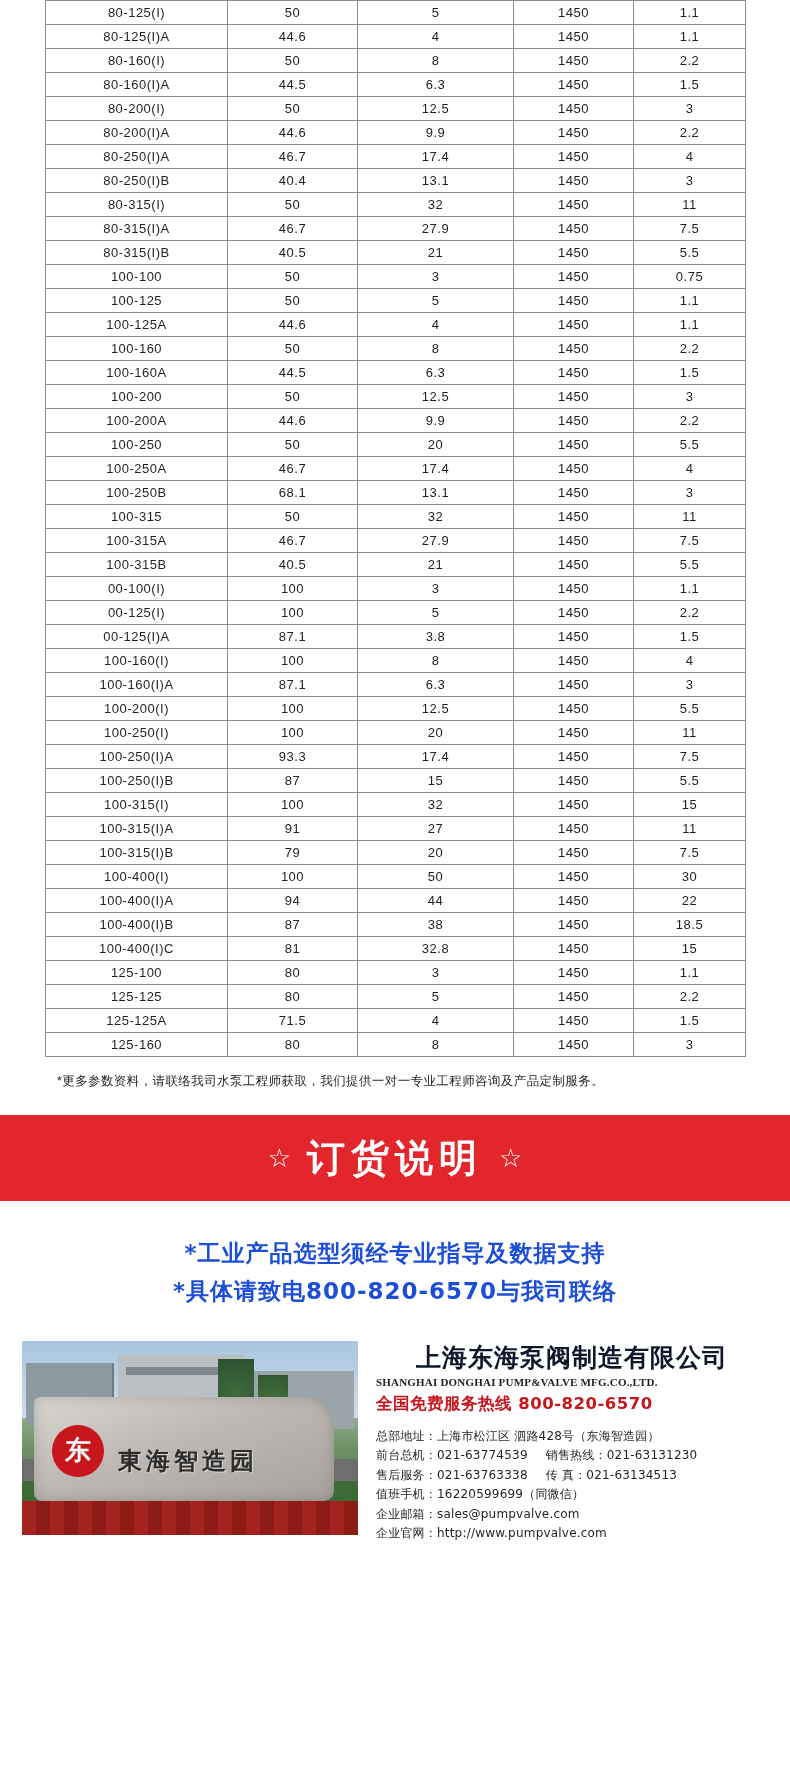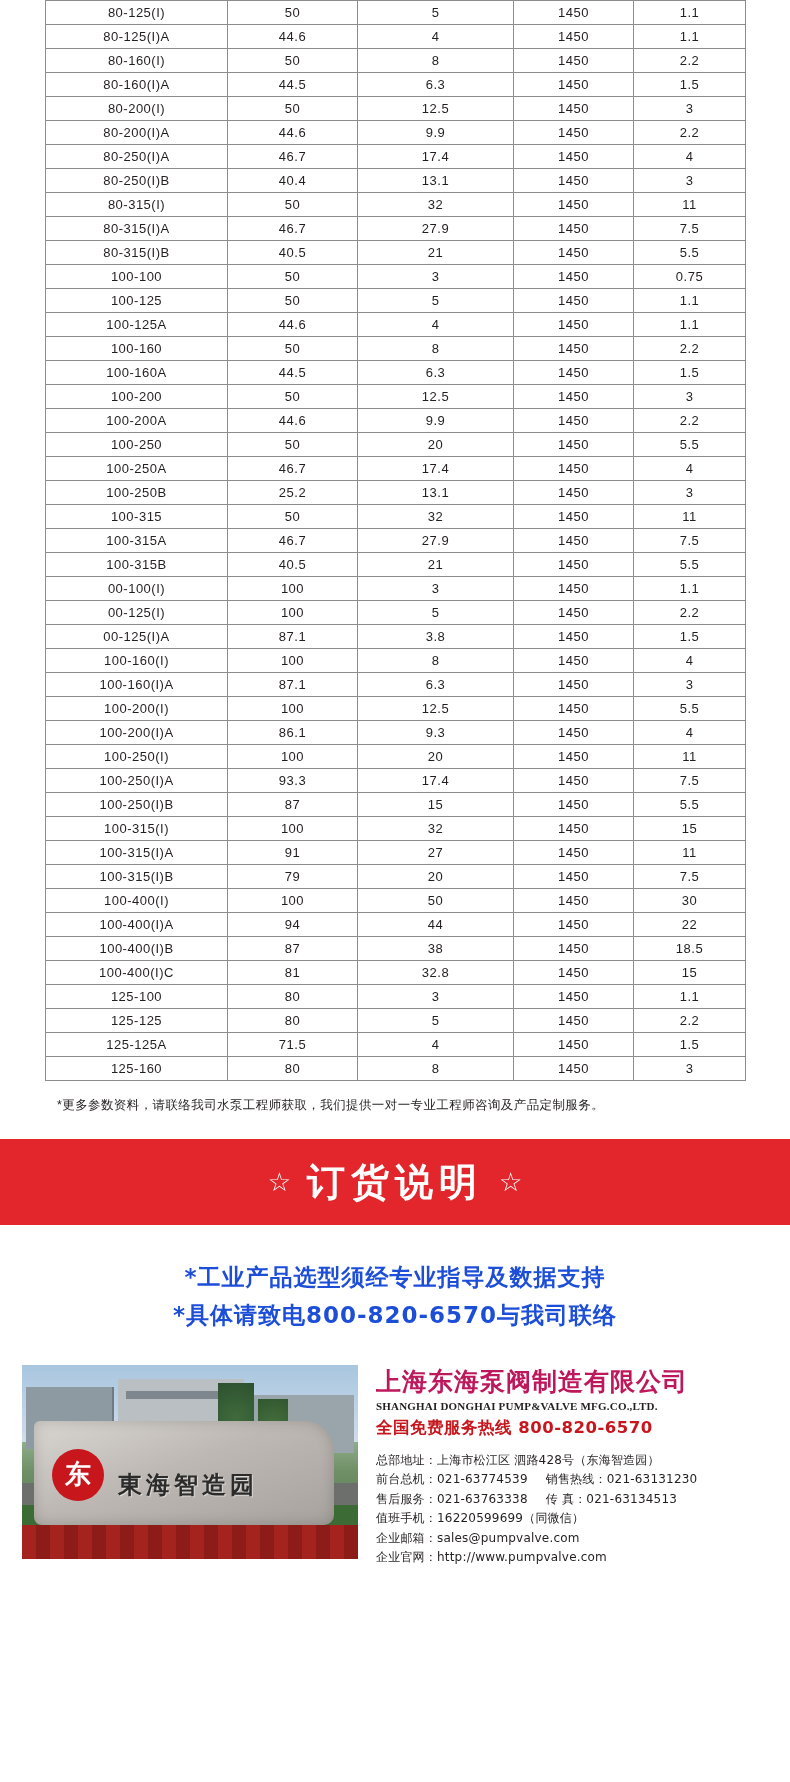--- a/index.html
+++ b/index.html
@@ -174,24 +174,25 @@
     text-shadow: 1px 1px 0 rgba(255,255,255,.5);
   }
 
   .company {
     flex: 1 1 auto;
     padding-top: 2px;
   }
   .company-cn {
     font-size: 25px;
     font-weight: bold;
-    color: #be185d;
+    color: #0f172a;
     letter-spacing: 1px;
     font-family: "DejaVu Sans", sans-serif;
     line-height: 1.2;
+    text-align: center;
   }
   .company-en {
     font-size: 11px;
     color: #231f20;
     letter-spacing: 0.2px;
     margin-top: 3px;
     font-family: "Liberation Serif", serif;
     font-weight: bold;
   }
   .hotline {
@@ -367,21 +368,21 @@
           </tr>
           <tr>
             <td>100-250A</td>
             <td>46.7</td>
             <td>17.4</td>
             <td>1450</td>
             <td>4</td>
           </tr>
           <tr>
             <td>100-250B</td>
-            <td>25.2</td>
+            <td>68.1</td>
             <td>13.1</td>
             <td>1450</td>
             <td>3</td>
           </tr>
           <tr>
             <td>100-315</td>
             <td>50</td>
             <td>32</td>
             <td>1450</td>
             <td>11</td>
@@ -434,27 +435,20 @@
             <td>6.3</td>
             <td>1450</td>
             <td>3</td>
           </tr>
           <tr>
             <td>100-200(I)</td>
             <td>100</td>
             <td>12.5</td>
             <td>1450</td>
             <td>5.5</td>
-          </tr>
-          <tr>
-            <td>100-200(I)A</td>
-            <td>86.1</td>
-            <td>9.3</td>
-            <td>1450</td>
-            <td>4</td>
           </tr>
           <tr>
             <td>100-250(I)</td>
             <td>100</td>
             <td>20</td>
             <td>1450</td>
             <td>11</td>
           </tr>
           <tr>
             <td>100-250(I)A</td>

